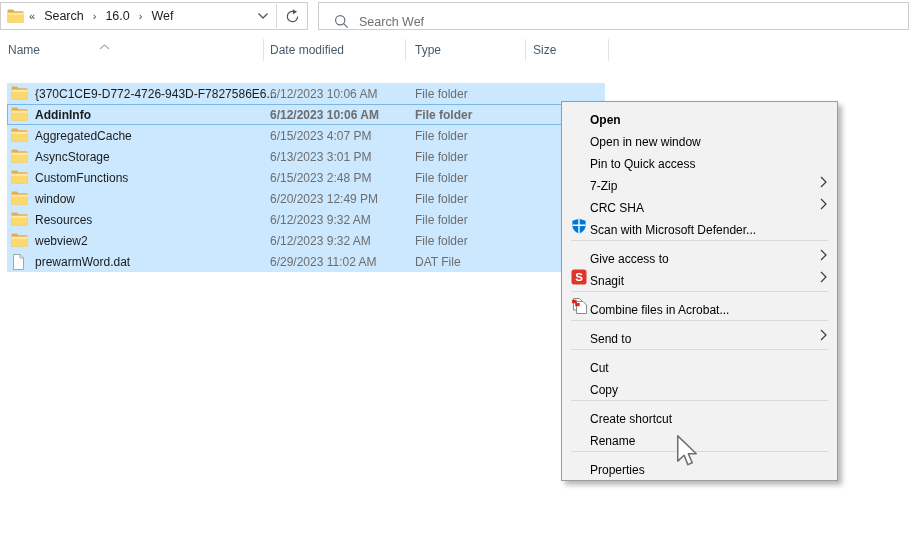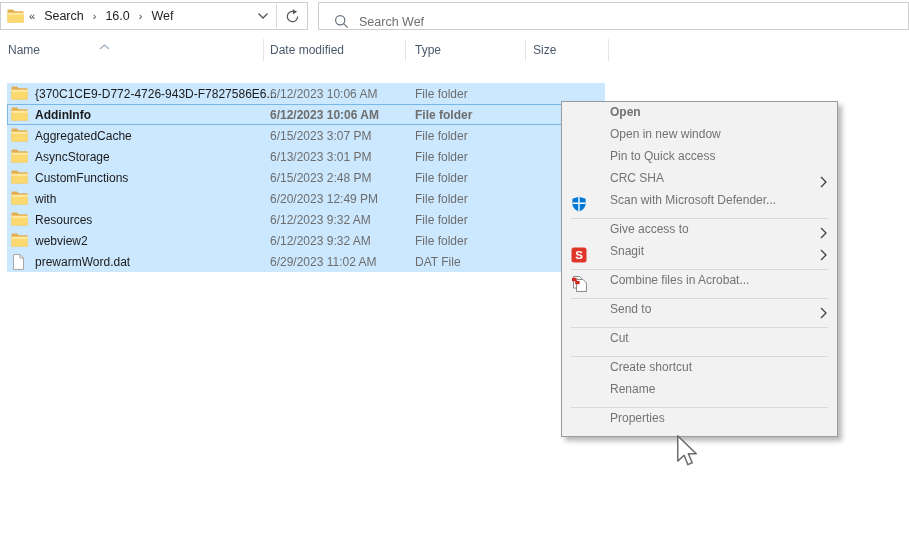--- a/index.html
+++ b/index.html
@@ -42,22 +42,22 @@
   .row .name { left: 28px; color: #1b1b1b; }
   .row .date { left: 263px; color: #6d6d6d; }
   .row .ftype { left: 408px; color: #6d6d6d; }
   
   .context-menu {
     position: absolute; left: 561px; top: 101px; width: 277px;
     background: var(--menubg, #f2f2f2); border: 1px solid var(--menuborder, #9b9b9b);
     box-shadow: 4px 4px 5px rgba(0,0,0,0.28); padding: 3px 0;
   }
   .menu-item {
-    position: relative; height: 22px; display: flex; align-items: flex-start;
-    padding-left: 48px; font-size: 12px; color: #737373; cursor: default;
+    position: relative; height: 22px; display: flex; align-items: flex-end;
+    padding-left: 28px; font-size: 12px; color: #000000; cursor: default;
   }
   .menu-item.bold { font-weight: bold; }
   .menu-item.highlight { background: var(--menuhl, #ffffff); }
   .menu-item .mi-icon { position: absolute; left: 9px; top: 3px; width: 17px; height: 16px; display: flex; }
   .menu-item .mi-arrow { position: absolute; right: 10px; top: 5px; display: flex; }
   .menu-sep { height: 1px; background: #d9d9d9; margin: 3px 9px; }
   
   .cursor { position: absolute; left: 676px; top: 435px; pointer-events: none; }
 </style>
 </head>
@@ -149,21 +149,21 @@
       </div>
       <div class="row selected" style="top: 109px;">
         <span class="ficon">
           <svg width="17" height="14" viewBox="0 0 17 14">
             <path d="M0.5 13.5 V1.6 C0.5 1 0.9 0.5 1.5 0.5 H6 L7.6 2.3 H15.5 C16.1 2.3 16.5 2.7 16.5 3.3 V13.5 Z" fill="#e3ad51"></path>
             <rect x="0.5" y="3.8" width="16" height="9.7" fill="#fbd96e"></rect>
             <rect x="0.5" y="3.8" width="16" height="2" fill="#ffe9a3"></rect>
           </svg>
         </span>
         <span class="cell name">AggregatedCache</span>
-        <span class="cell date">6/15/2023 3:07 PM</span>
+        <span class="cell date">6/15/2023 4:07 PM</span>
         <span class="cell ftype">File folder</span>
       </div>
       <div class="row selected" style="top: 130px;">
         <span class="ficon">
           <svg width="17" height="14" viewBox="0 0 17 14">
             <path d="M0.5 13.5 V1.6 C0.5 1 0.9 0.5 1.5 0.5 H6 L7.6 2.3 H15.5 C16.1 2.3 16.5 2.7 16.5 3.3 V13.5 Z" fill="#e3ad51"></path>
             <rect x="0.5" y="3.8" width="16" height="9.7" fill="#fbd96e"></rect>
             <rect x="0.5" y="3.8" width="16" height="2" fill="#ffe9a3"></rect>
           </svg>
         </span>
@@ -184,21 +184,21 @@
         <span class="cell ftype">File folder</span>
       </div>
       <div class="row selected" style="top: 172px;">
         <span class="ficon">
           <svg width="17" height="14" viewBox="0 0 17 14">
             <path d="M0.5 13.5 V1.6 C0.5 1 0.9 0.5 1.5 0.5 H6 L7.6 2.3 H15.5 C16.1 2.3 16.5 2.7 16.5 3.3 V13.5 Z" fill="#e3ad51"></path>
             <rect x="0.5" y="3.8" width="16" height="9.7" fill="#fbd96e"></rect>
             <rect x="0.5" y="3.8" width="16" height="2" fill="#ffe9a3"></rect>
           </svg>
         </span>
-        <span class="cell name">with</span>
+        <span class="cell name">window</span>
         <span class="cell date">6/20/2023 12:49 PM</span>
         <span class="cell ftype">File folder</span>
       </div>
       <div class="row selected" style="top: 193px;">
         <span class="ficon">
           <svg width="17" height="14" viewBox="0 0 17 14">
             <path d="M0.5 13.5 V1.6 C0.5 1 0.9 0.5 1.5 0.5 H6 L7.6 2.3 H15.5 C16.1 2.3 16.5 2.7 16.5 3.3 V13.5 Z" fill="#e3ad51"></path>
             <rect x="0.5" y="3.8" width="16" height="9.7" fill="#fbd96e"></rect>
             <rect x="0.5" y="3.8" width="16" height="2" fill="#ffe9a3"></rect>
           </svg>
@@ -234,20 +234,28 @@
 
   <div class="context-menu" id="contextmenu">
       <div class="menu-item bold">
         <span>Open</span>
       </div>
       <div class="menu-item">
         <span>Open in new window</span>
       </div>
       <div class="menu-item">
         <span>Pin to Quick access</span>
+      </div>
+      <div class="menu-item">
+        <span>7-Zip</span>
+        <span class="mi-arrow">
+          <svg width="7" height="12" viewBox="0 0 7 12">
+            <path d="M1 1 L6 6 L1 11" fill="none" stroke="#3a3a3a" stroke-width="1.2"></path>
+          </svg>
+        </span>
       </div>
       <div class="menu-item">
         <span>CRC SHA</span>
         <span class="mi-arrow">
           <svg width="7" height="12" viewBox="0 0 7 12">
             <path d="M1 1 L6 6 L1 11" fill="none" stroke="#3a3a3a" stroke-width="1.2"></path>
           </svg>
         </span>
       </div>
       <div class="menu-item">
@@ -300,20 +308,23 @@
         <span class="mi-arrow">
           <svg width="7" height="12" viewBox="0 0 7 12">
             <path d="M1 1 L6 6 L1 11" fill="none" stroke="#3a3a3a" stroke-width="1.2"></path>
           </svg>
         </span>
       </div>
       <div class="menu-sep"></div>
       <div class="menu-item">
         <span>Cut</span>
       </div>
+      <div class="menu-item">
+        <span>Copy</span>
+      </div>
       <div class="menu-sep"></div>
       <div class="menu-item">
         <span>Create shortcut</span>
       </div>
       <div class="menu-item">
         <span>Rename</span>
       </div>
       <div class="menu-sep"></div>
       <div class="menu-item">
         <span>Properties</span>

